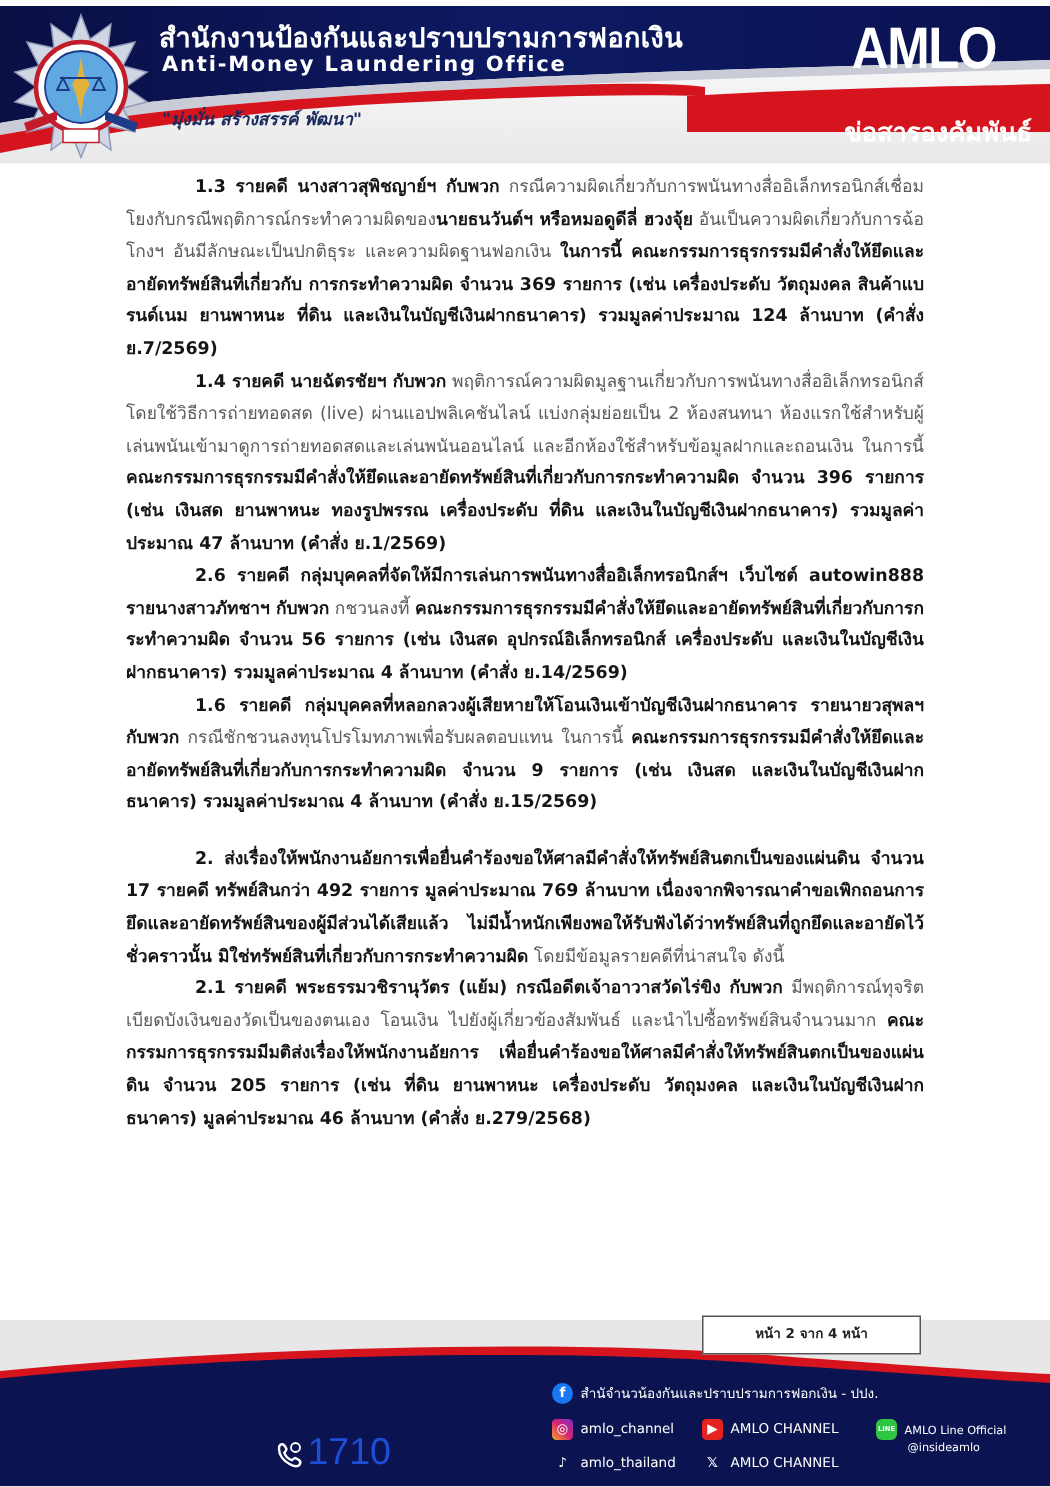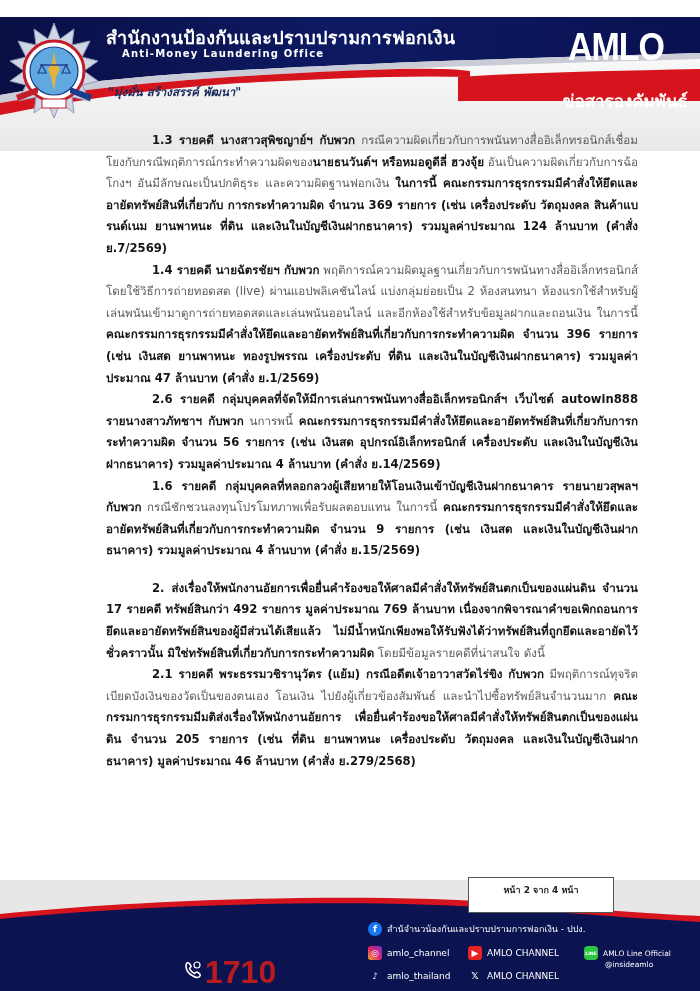--- a/index.html
+++ b/index.html
@@ -1,46 +1,46 @@
 <!DOCTYPE html>
 <html><head>
   <meta charset="utf-8">
   <style>
     * { box-sizing: border-box; margin: 0; padding: 0; }
     html, body { width: 700px; height: 991px; overflow: hidden; background: #fff; }
     body { position: relative; font-family: "DejaVu Sans", "Liberation Sans", sans-serif; color: #111; }
 
     
-    .header { position: absolute; left: 0; top: 17px; width: 700px; height: 134px; overflow: hidden;
+    .header { position: absolute; left: 0; top: 4px; width: 700px; height: 105px; overflow: hidden;
       background: linear-gradient(#ffffff, #e9e9ea); }
     .header svg.bg { position: absolute; left: 0; top: 0; }
     .logo { position: absolute; left: 8px; top: 4px; width: 92px; height: 98px; }
     .hdr-title-th { position: absolute; left: 106px; top: 6px; color: #fff; font-size: 18px; font-weight: bold; letter-spacing: 0.3px; }
-    .hdr-title-en { position: absolute; left: 108px; top: 31px; color: #fff; font-size: 10px; font-weight: bold; letter-spacing: 1.2px; margin-left: 14px; }
+    .hdr-title-en { position: absolute; left: 108px; top: 31px; color: #fff; font-size: 14px; font-weight: bold; letter-spacing: 1.2px; }
     .hdr-slogan { position: absolute; left: 108px; top: 66px; color: #1b2a5c; font-size: 11.5px; font-weight: bold; font-style: italic; }
     .hdr-amlo { position: absolute; right: 36px; top: 7px; color: #fff; font-family: "Liberation Sans", sans-serif; font-size: 34px; font-weight: bold; letter-spacing: -1px; transform: scaleY(1.15); transform-origin: top; }
     .hdr-pr { position: absolute; right: 12px; top: 70px; color: #fff; font-size: 17px; font-weight: bold; }
 
     
-    .content { position: absolute; left: 84px; top: 130px; width: 532px; font-size: 11.6px; line-height: 21.6px; color: #5a5a5a; text-align: justify; margin-left: 22px; }
+    .content { position: absolute; left: 84px; top: 114px; width: 532px; font-size: 11.6px; line-height: 21.6px; color: #5a5a5a; text-align: justify; }
     .content p { text-indent: 46px; }
     .content b { color: #151515; font-weight: bold; }
     .sp2 { height: 16px; }
 
     
-    .page-badge { position: absolute; left: 468px; top: 877px; width: 146px; height: 36px; border: 1px solid #555; background: #fff;
+    .page-badge { position: absolute; left: 468px; top: 877px; width: 146px; height: 26px; border: 1px solid #555; background: #fff;
       font-size: 9px; font-weight: bold; color: #222; text-align: center; line-height: 24px; }
 
     
     .footer { position: absolute; left: 0; top: 880px; width: 700px; height: 111px; overflow: hidden; }
     .footer svg.bg { position: absolute; left: 0; top: 0; }
     .ft-dept { position: absolute; left: 25px; top: 52px; color: #fff; font-size: 14.5px; }
     .ft-web { position: absolute; left: 25px; top: 82px; color: #fff; font-size: 14.5px; margin-top: 43px; }
     .ft-phone-icon { position: absolute; left: 183px; top: 80px; width: 20px; height: 20px; }
-    .ft-phone { position: absolute; left: 205px; top: 74px; color: #b91c1c; font-family: "Liberation Sans", sans-serif; font-size: 32px; font-weight: bold; }
+    .ft-phone { position: absolute; left: 205px; top: 74px; color: #1d4ed8; font-family: "Liberation Sans", sans-serif; font-size: 25px; font-weight: normal; }
     .soc { position: absolute; color: #fff; font-size: 9px; display: flex; align-items: center; white-space: nowrap; }
     .soc .ic { width: 14px; height: 14px; border-radius: 3px; display: inline-flex; align-items: center; justify-content: center; margin-right: 5px; font-size: 9px; font-weight: bold; color: #fff; flex-shrink: 0; }
     .ic.fb { background: #1877f2; border-radius: 50%; }
     .ic.ig { background: linear-gradient(45deg, #f9a825, #d6246e, #7b2fc9); }
     .ic.yt { background: #e52421; }
     .ic.line { background: #2ec545; border-radius: 4px; }
     .ic.tt { background: transparent; }
     .ic.x { background: transparent; }
     .soc-sub { position: absolute; color: #fff; font-size: 7.5px; text-align: center; }
   </style>
@@ -82,21 +82,21 @@
   <div class="hdr-slogan">"มุ่งมั่น สร้างสรรค์ พัฒนา"</div>
   <div class="hdr-amlo">AMLO</div>
   <div class="hdr-pr">ข่อสารองคัมพันธ์</div>
 </div>
 
 <div class="content">
   <p><b>1.3 รายคดี นางสาวสุพิชญาย์ฯ กับพวก</b><span> กรณีความผิดเกี่ยวกับการพนันทางสื่ออิเล็กทรอนิกส์เชื่อมโยงกับกรณีพฤติการณ์กระทำความผิดของ</span><b>นายธนวันต์ฯ หรือหมอดูดีลี่ ฮวงจุ้ย</b><span> อันเป็นความผิดเกี่ยวกับการฉ้อโกงฯ อันมีลักษณะเป็นปกติธุระ และความผิดฐานฟอกเงิน </span><b>ในการนี้ คณะกรรมการธุรกรรมมีคำสั่งให้ยึดและอายัดทรัพย์สินที่เกี่ยวกับ การกระทำความผิด จำนวน 369 รายการ (เช่น เครื่องประดับ วัตถุมงคล สินค้าแบรนด์เนม ยานพาหนะ ที่ดิน และเงินในบัญชีเงินฝากธนาคาร) รวมมูลค่าประมาณ 124 ล้านบาท (คำสั่ง ย.7/2569)</b></p>
 
   <p><b>1.4 รายคดี นายฉัตรชัยฯ กับพวก</b><span> พฤติการณ์ความผิดมูลฐานเกี่ยวกับการพนันทางสื่ออิเล็กทรอนิกส์ โดยใช้วิธีการถ่ายทอดสด (live) ผ่านแอปพลิเคชันไลน์ แบ่งกลุ่มย่อยเป็น 2 ห้องสนทนา ห้องแรกใช้สำหรับผู้เล่นพนันเข้ามาดูการถ่ายทอดสดและเล่นพนันออนไลน์ และอีกห้องใช้สำหรับข้อมูลฝากและถอนเงิน ในการนี้ </span><b>คณะกรรมการธุรกรรมมีคำสั่งให้ยึดและอายัดทรัพย์สินที่เกี่ยวกับการกระทำความผิด จำนวน 396 รายการ (เช่น เงินสด ยานพาหนะ ทองรูปพรรณ เครื่องประดับ ที่ดิน และเงินในบัญชีเงินฝากธนาคาร) รวมมูลค่าประมาณ 47 ล้านบาท (คำสั่ง ย.1/2569)</b></p>
 
-  <p><b>2.6 รายคดี กลุ่มบุคคลที่จัดให้มีการเล่นการพนันทางสื่ออิเล็กทรอนิกส์ฯ เว็บไซต์ autowin888 รายนางสาวภัทชาฯ กับพวก</b><span> นการพนี้ </span><b>คณะกรรมการธุรกรรมมีคำสั่งให้ยึดและอายัดทรัพย์สินที่เกี่ยวกับการกระทำความผิด จำนวน 56 รายการ (เช่น เงินสด อุปกรณ์อิเล็กทรอนิกส์ เครื่องประดับ และเงินในบัญชีเงินฝากธนาคาร) รวมมูลค่าประมาณ 4 ล้านบาท (คำสั่ง ย.14/2569)</b></p>
+  <p><b>2.6 รายคดี กลุ่มบุคคลที่จัดให้มีการเล่นการพนันทางสื่ออิเล็กทรอนิกส์ฯ เว็บไซต์ autowin888 รายนางสาวภัทชาฯ กับพวก</b><span> กชวนลงที้ </span><b>คณะกรรมการธุรกรรมมีคำสั่งให้ยึดและอายัดทรัพย์สินที่เกี่ยวกับการกระทำความผิด จำนวน 56 รายการ (เช่น เงินสด อุปกรณ์อิเล็กทรอนิกส์ เครื่องประดับ และเงินในบัญชีเงินฝากธนาคาร) รวมมูลค่าประมาณ 4 ล้านบาท (คำสั่ง ย.14/2569)</b></p>
 
   <p><b>1.6 รายคดี กลุ่มบุคคลที่หลอกลวงผู้เสียหายให้โอนเงินเข้าบัญชีเงินฝากธนาคาร รายนายวสุพลฯ กับพวก</b><span> กรณีชักชวนลงทุนโปรโมทภาพเพื่อรับผลตอบแทน ในการนี้ </span><b>คณะกรรมการธุรกรรมมีคำสั่งให้ยึดและอายัดทรัพย์สินที่เกี่ยวกับการกระทำความผิด จำนวน 9 รายการ (เช่น เงินสด และเงินในบัญชีเงินฝากธนาคาร) รวมมูลค่าประมาณ 4 ล้านบาท (คำสั่ง ย.15/2569)</b></p>
 
   <div class="sp2"></div>
 
   <p><b>2. ส่งเรื่องให้พนักงานอัยการเพื่อยื่นคำร้องขอให้ศาลมีคำสั่งให้ทรัพย์สินตกเป็นของแผ่นดิน จำนวน 17 รายคดี ทรัพย์สินกว่า 492 รายการ มูลค่าประมาณ 769 ล้านบาท เนื่องจากพิจารณาคำขอเพิกถอนการยึดและอายัดทรัพย์สินของผู้มีส่วนได้เสียแล้ว ไม่มีน้ำหนักเพียงพอให้รับฟังได้ว่าทรัพย์สินที่ถูกยึดและอายัดไว้ชั่วคราวนั้น มิใช่ทรัพย์สินที่เกี่ยวกับการกระทำความผิด</b><span> โดยมีข้อมูลรายคดีที่น่าสนใจ ดังนี้</span></p>
 
   <p><b>2.1 รายคดี พระธรรมวชิรานุวัตร (แย้ม) กรณีอดีตเจ้าอาวาสวัดไร่ขิง กับพวก</b><span> มีพฤติการณ์ทุจริตเบียดบังเงินของวัดเป็นของตนเอง โอนเงิน ไปยังผู้เกี่ยวข้องสัมพันธ์ และนำไปซื้อทรัพย์สินจำนวนมาก </span><b>คณะกรรมการธุรกรรมมีมติส่งเรื่องให้พนักงานอัยการ เพื่อยื่นคำร้องขอให้ศาลมีคำสั่งให้ทรัพย์สินตกเป็นของแผ่นดิน จำนวน 205 รายการ (เช่น ที่ดิน ยานพาหนะ เครื่องประดับ วัตถุมงคล และเงินในบัญชีเงินฝากธนาคาร) มูลค่าประมาณ 46 ล้านบาท (คำสั่ง ย.279/2568)</b></p>
 </div>
 

